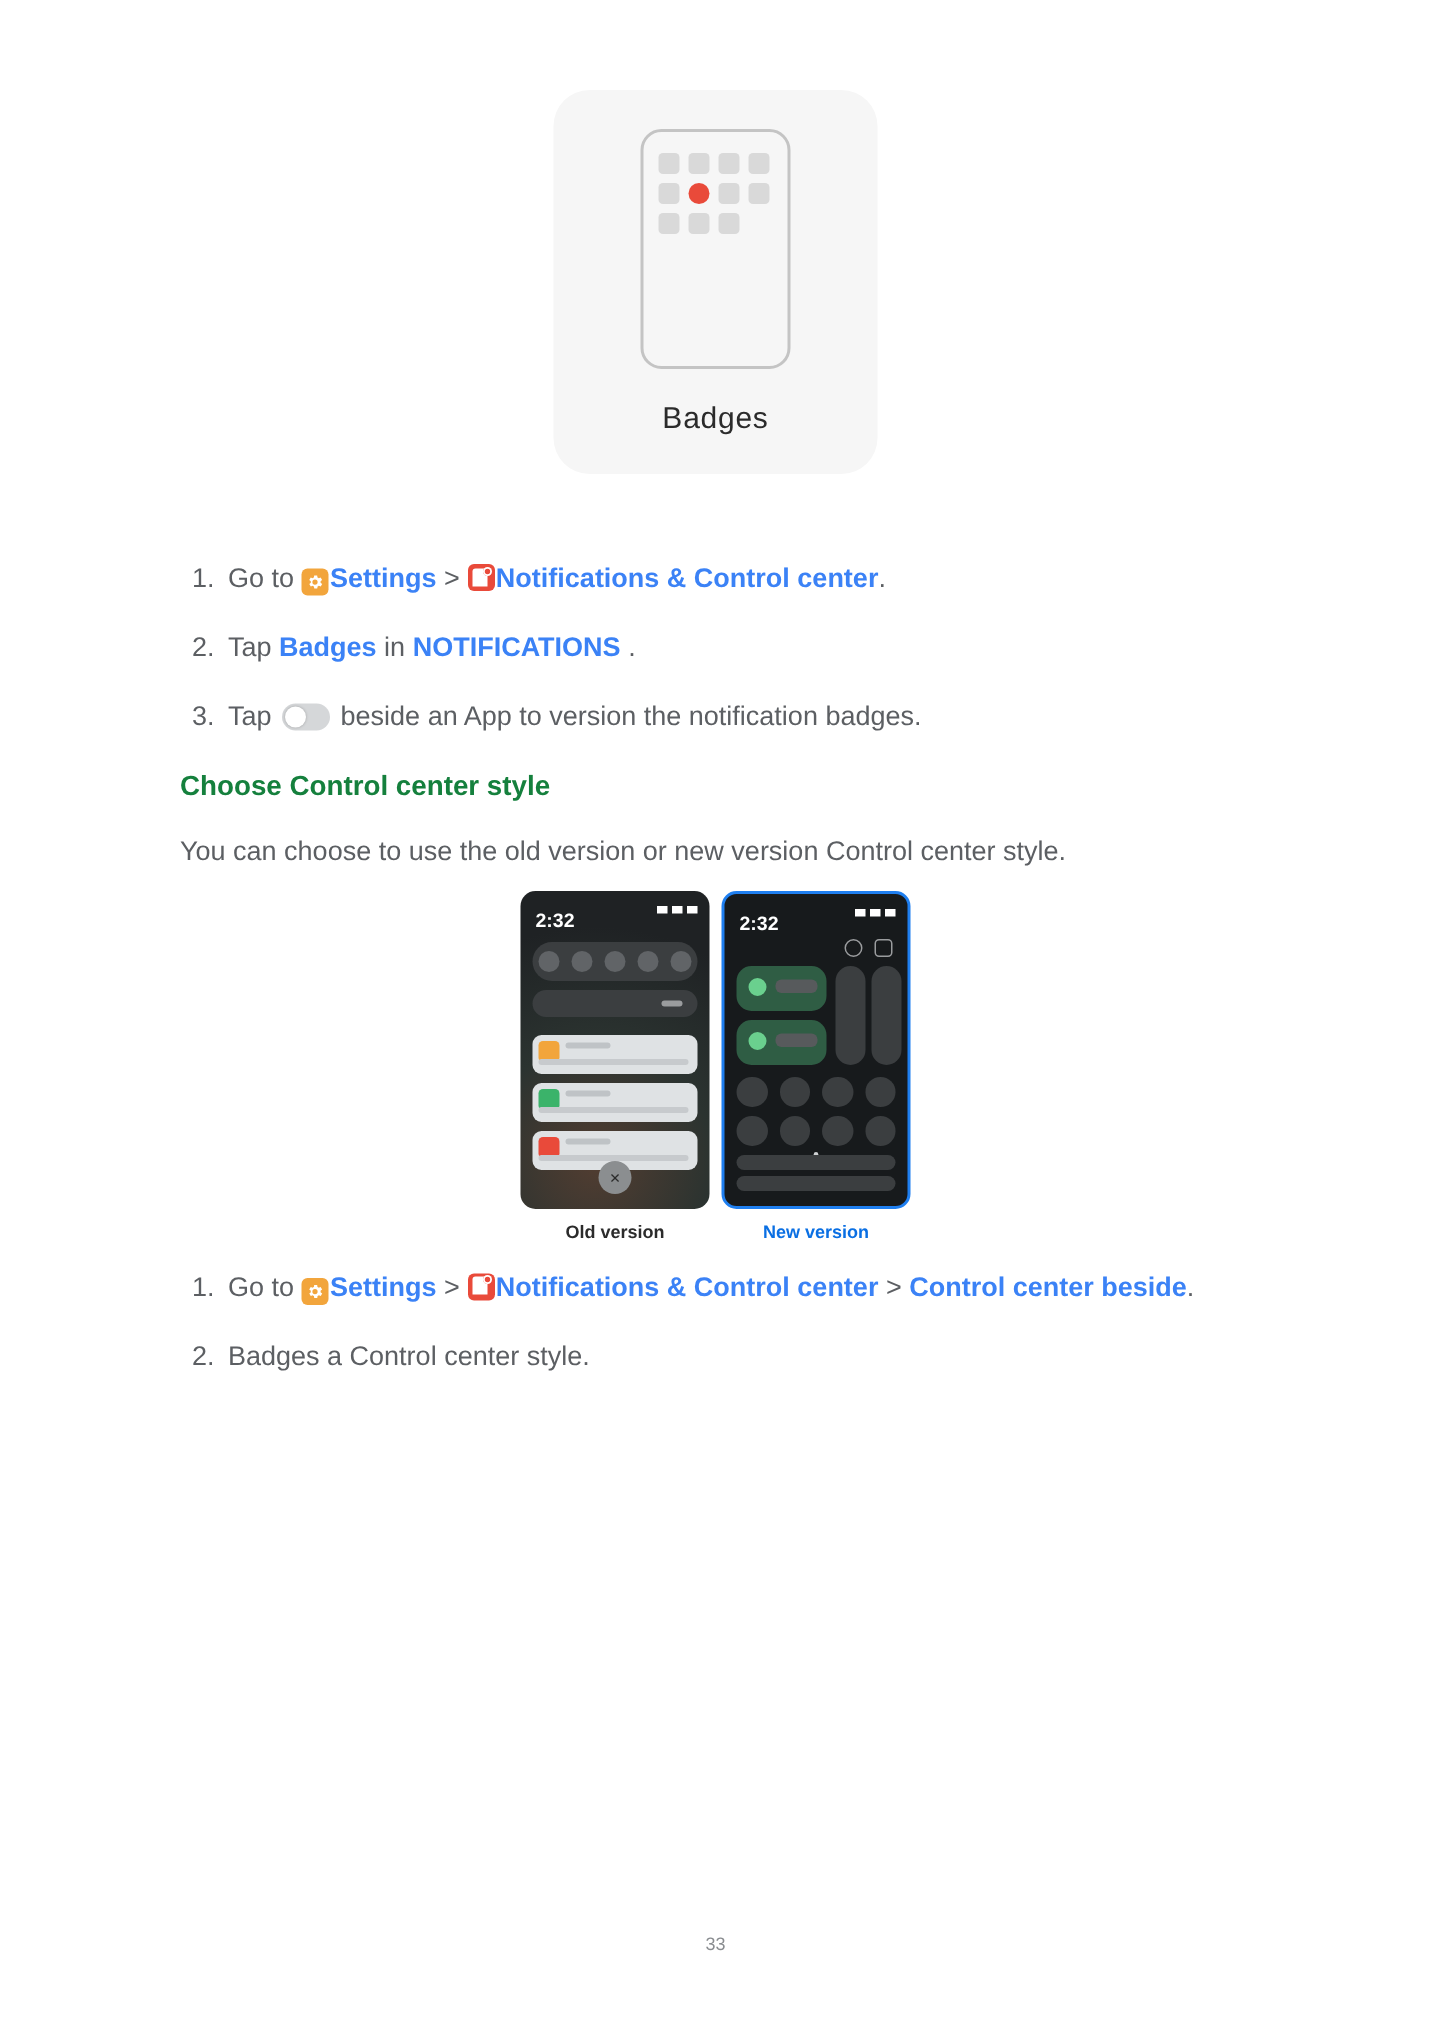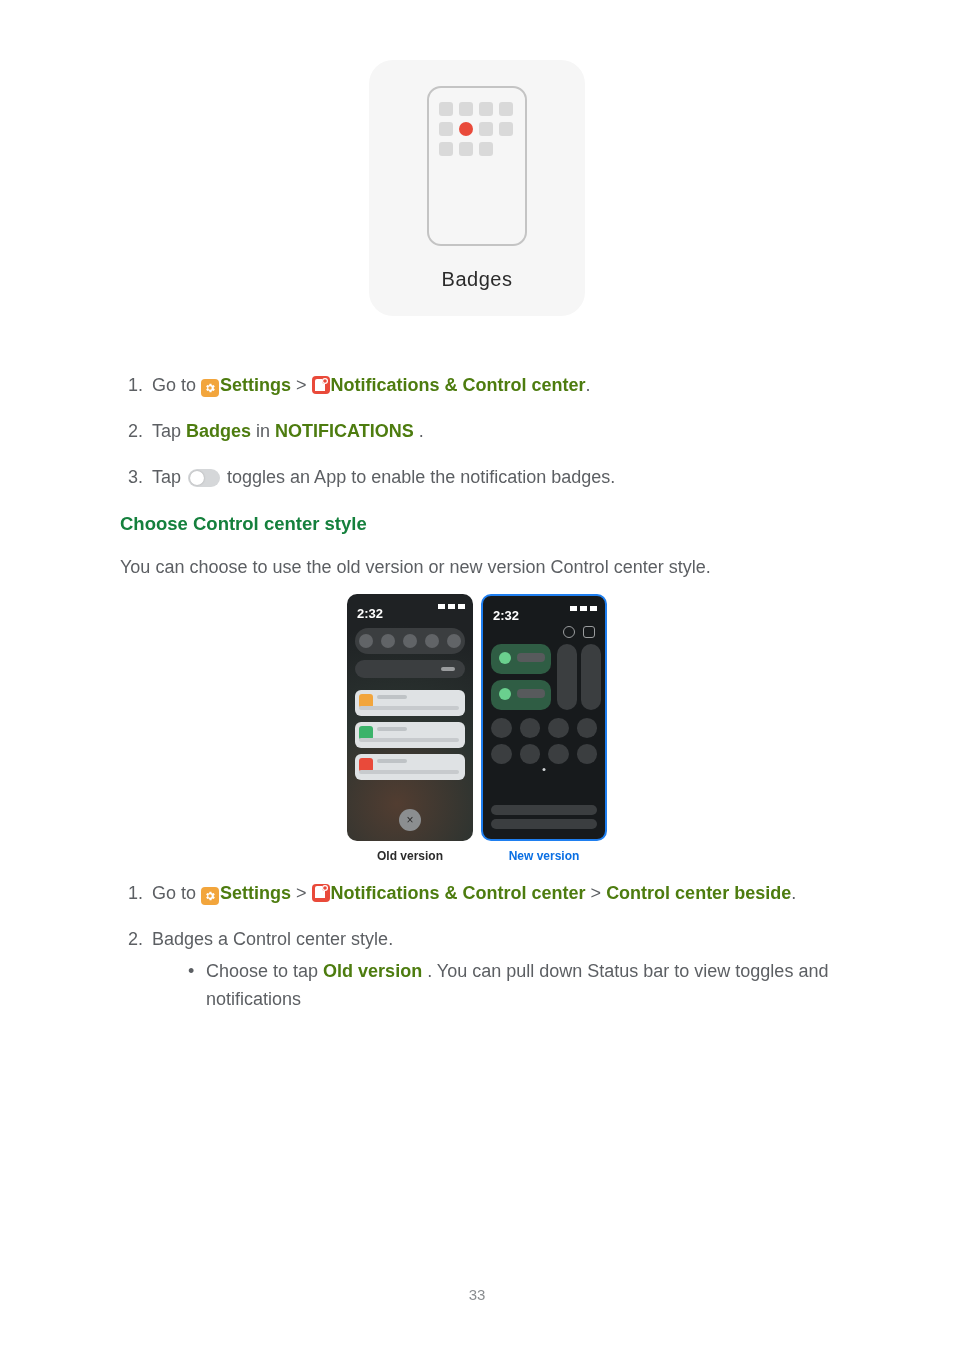--- a/index.html
+++ b/index.html
@@ -62,21 +62,21 @@
   .fig2-caption {
     margin-top: 6px;
     font-size: 12px;
     font-weight: 700;
   }
   .fig2-caption.old { color: #2b2b2b; }
   .fig2-caption.new { color: #0a6fe3; }
 
   .shot {
     width: 126px;
-    height: 247px;
+    height: 212px;
     border-radius: 10px;
     position: relative;
     overflow: hidden;
     background: #2a2a2a;
   }
   .shot .time {
     position: absolute; top: 10px; left: 10px;
     color: #fff; font-size: 13px; font-weight: 600;
   }
   .shot .status {
@@ -154,21 +154,21 @@
     margin-bottom: 20px;
   }
   ul.sub > li::before {
     content: "•";
     position: absolute;
     left: -18px;
     top: 0;
     color: #5c5f63;
     font-size: 18px;
   }
-  b { color: #4d7c0f; font-weight: 700; margin-top: 40px; }
+  b { color: #3b82f6; font-weight: 700; margin-top: 40px; }
 
   
   .chip {
     display: inline-flex;
     vertical-align: -3px;
     width: 18px; height: 18px;
     border-radius: 4px;
     align-items: center; justify-content: center;
     margin-right: 1px;
   }
@@ -192,21 +192,21 @@
   .toggle::after {
     content:""; position:absolute; left:2px; top:2px;
     width:14px; height:14px; border-radius:50%; background:#fff;
     box-shadow:0 0 2px rgba(0,0,0,.25);
   }
 
   .pagenum {
     position: absolute;
     bottom: 44px; left: 0; right: 0;
     text-align: center;
-    font-size: 15px;
+    font-size: 12px;
     color: #8a8d90;
   }
 </style>
 </head>
 <body>
 
 <div class="fig1-wrap">
   <div class="fig1-card">
     <div class="phone-outline">
       <div class="icon-grid">
@@ -241,21 +241,21 @@
   <li>
     <span>Tap </span>
     <b>Badges</b>
     <span> in </span>
     <b>NOTIFICATIONS</b>
     <span>.</span>
   </li>
   <li>
     <span>Tap </span>
     <span class="toggle"></span>
-    <span> toggles an App to enable the notification badges.</span>
+    <span> beside an App to version the notification badges.</span>
   </li>
 </ol>
 
 <div class="h-blue">Choose Control center style</div>
 <div class="para">You can choose to use the old version or new version Control center style.</div>
 
 <div class="fig2-wrap">
   <div class="fig2-col">
     <div class="shot old-shot">
       <div class="time">2:32</div>
@@ -342,22 +342,17 @@
         </svg>
     </span><b>Settings</b>
     <span> &gt; </span>
     <span class="chip chip-notif"></span><b>Notifications &amp; Control center</b>
     <span> &gt; </span>
     <b>Control center beside</b><span>.</span>
   </li>
   <li>
     <span>Badges a Control center style.</span>
     <ul class="sub">
-      <li>
-        <span>Choose to tap </span>
-        <b>Old version</b>
-        <span>. You can pull down Status bar to view toggles and notifications</span>
-      </li>
     </ul>
   </li>
 </ol>
 
 <div class="pagenum">33</div>
 
 </body></html>

